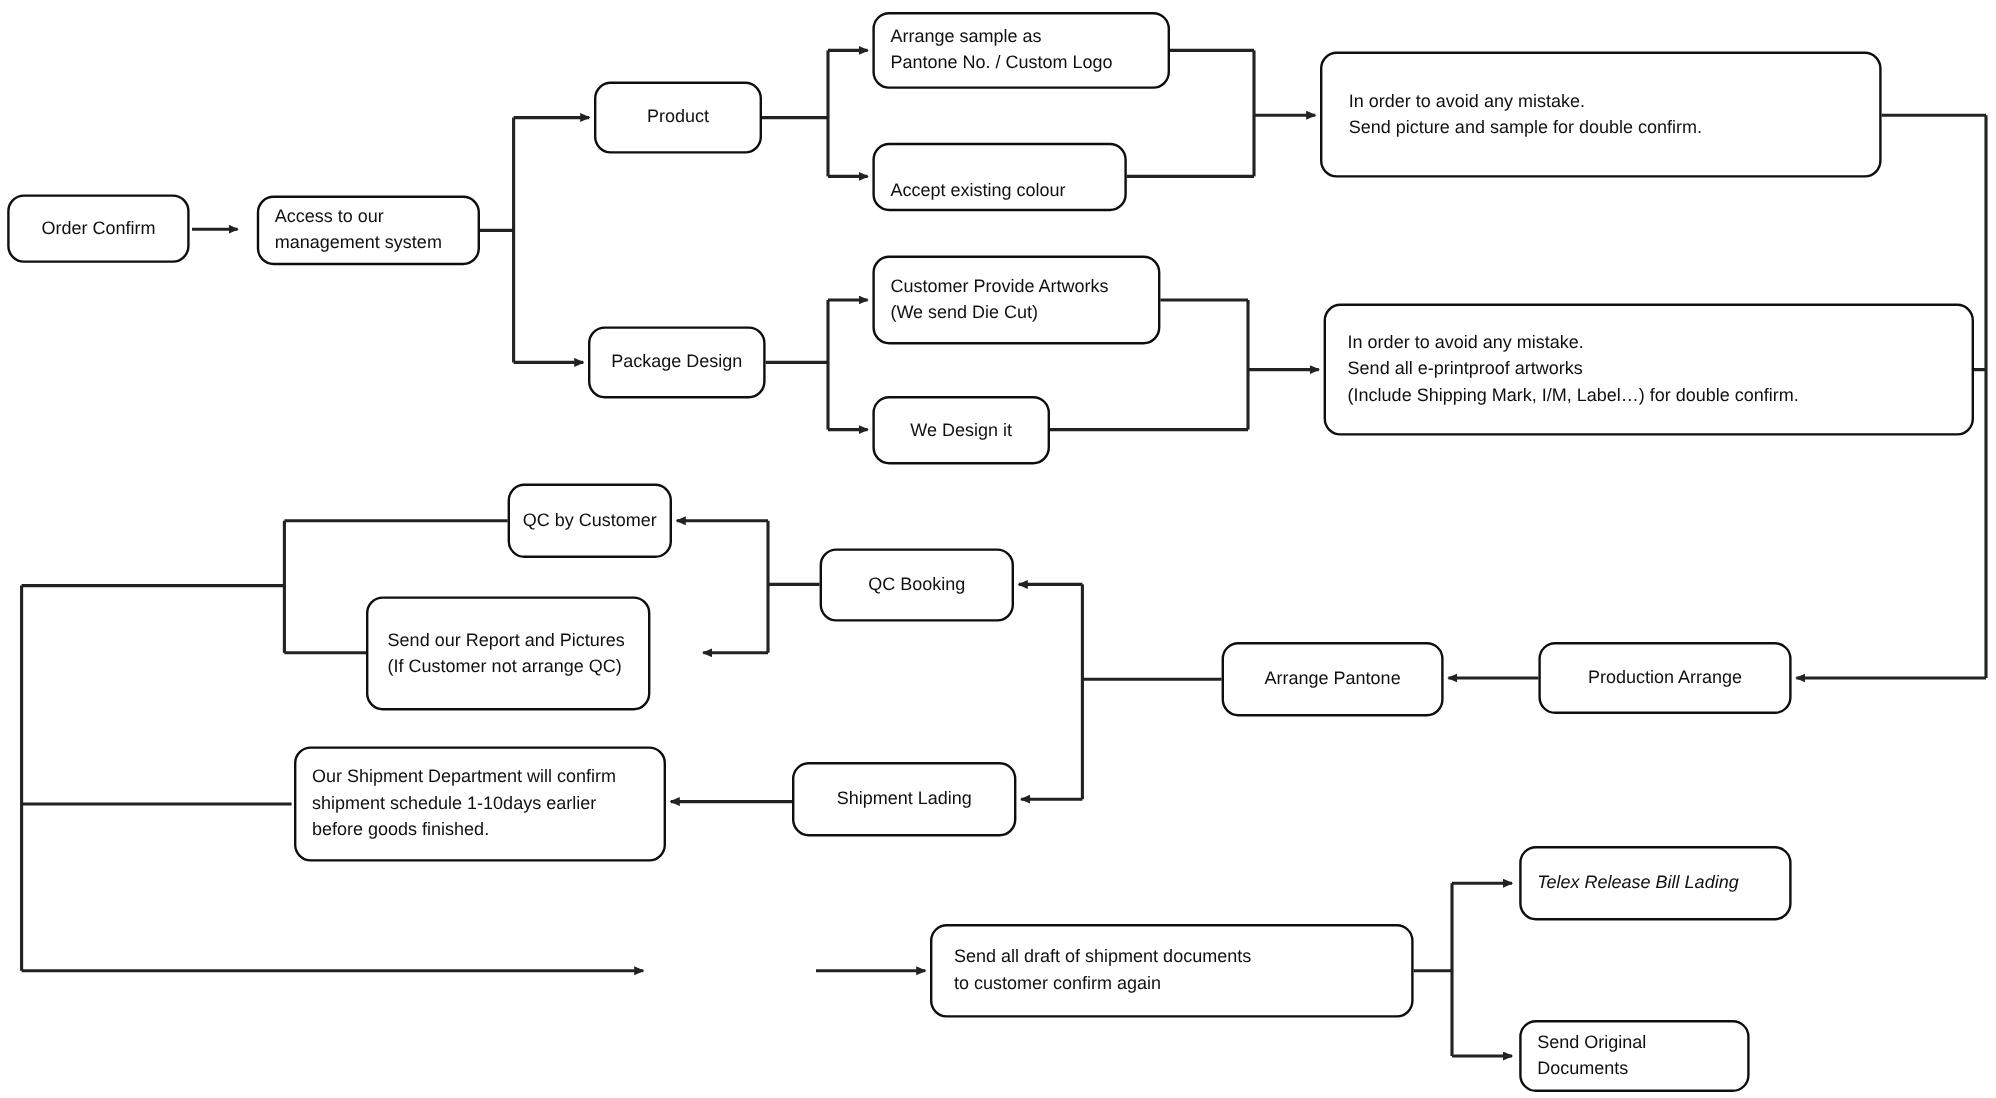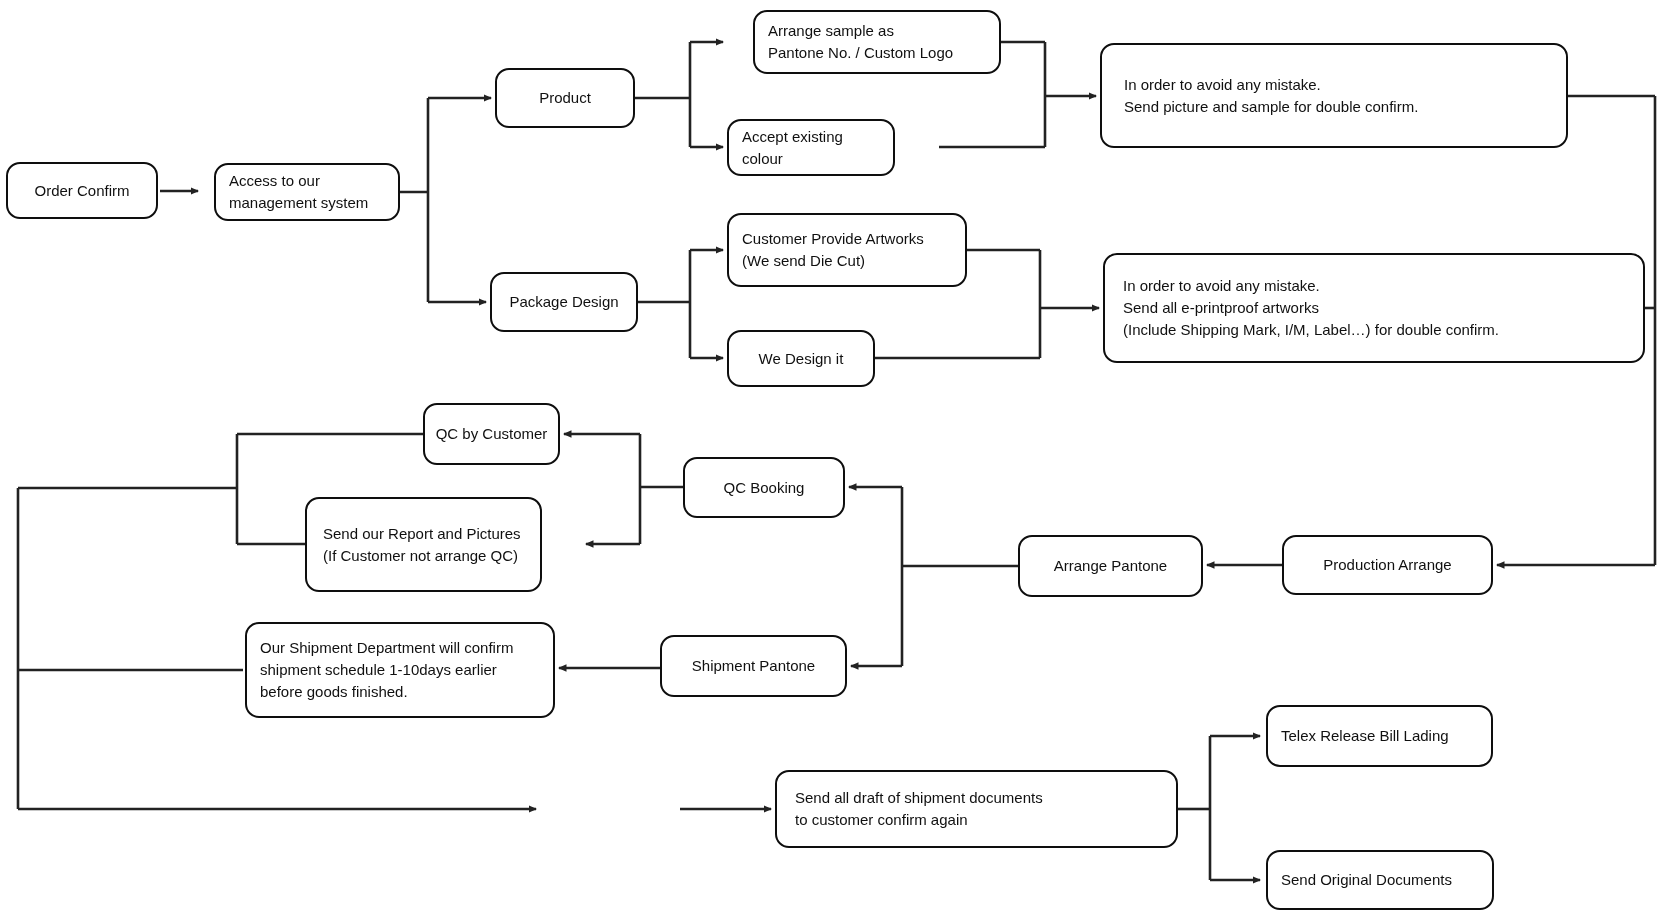--- a/index.html
+++ b/index.html
@@ -133,26 +133,26 @@
 
   <div class="node left" style="left:202px;top:163px;width:186px;height:58px;margin-left:12px;">
     <span>Access to our
 management system</span>
   </div>
 
   <div class="node center" style="left:495px;top:68px;width:140px;height:60px;">
     <span>Product</span>
   </div>
 
-  <div class="node left" style="left:727px;top:10px;width:248px;height:64px;margin-left:26px;">
+  <div class="node left" style="left:727px;top:10px;width:248px;height:64px;">
     <span>Arrange sample as
 Pantone No. / Custom Logo</span>
   </div>
 
-  <div class="node left" style="left:727px;top:119px;width:168px;height:57px;">
+  <div class="node left" style="left:727px;top:119px;width:212px;height:57px;align-items:flex-end;">
     <span>Accept existing colour</span>
   </div>
 
   <div class="node left" style="left:1100px;top:43px;width:468px;height:105px;padding-left:22px;">
     <span>In order to avoid any mistake.
 Send picture and sample for double confirm.</span>
   </div>
 
   <div class="node center" style="left:490px;top:272px;width:148px;height:60px;">
     <span>Package Design</span>
@@ -188,36 +188,36 @@
 
   <div class="node center" style="left:1018px;top:535px;width:185px;height:62px;">
     <span>Arrange Pantone</span>
   </div>
 
   <div class="node center" style="left:1282px;top:535px;width:211px;height:60px;">
     <span>Production Arrange</span>
   </div>
 
   <div class="node center" style="left:660px;top:635px;width:187px;height:62px;">
-    <span>Shipment Pantone</span>
+    <span>Shipment Lading</span>
   </div>
 
   <div class="node left" style="left:245px;top:622px;width:310px;height:96px;">
     <span>Our Shipment Department will confirm
 shipment schedule 1-10days earlier
 before goods finished.</span>
   </div>
 
 
   <div class="node left" style="left:775px;top:770px;width:403px;height:78px;padding-left:18px;">
     <span>Send all draft of shipment documents
 to customer confirm again</span>
   </div>
 
-  <div class="node left" style="left:1266px;top:705px;width:227px;height:62px;">
+  <div class="node left" style="left:1266px;top:705px;width:227px;height:62px;font-style:italic;">
     <span>Telex Release Bill Lading</span>
   </div>
 
-  <div class="node left" style="left:1266px;top:850px;width:228px;height:60px;">
+  <div class="node left" style="left:1266px;top:850px;width:192px;height:60px;">
     <span>Send Original Documents</span>
   </div>
 
 </div>
 
 </body></html>

